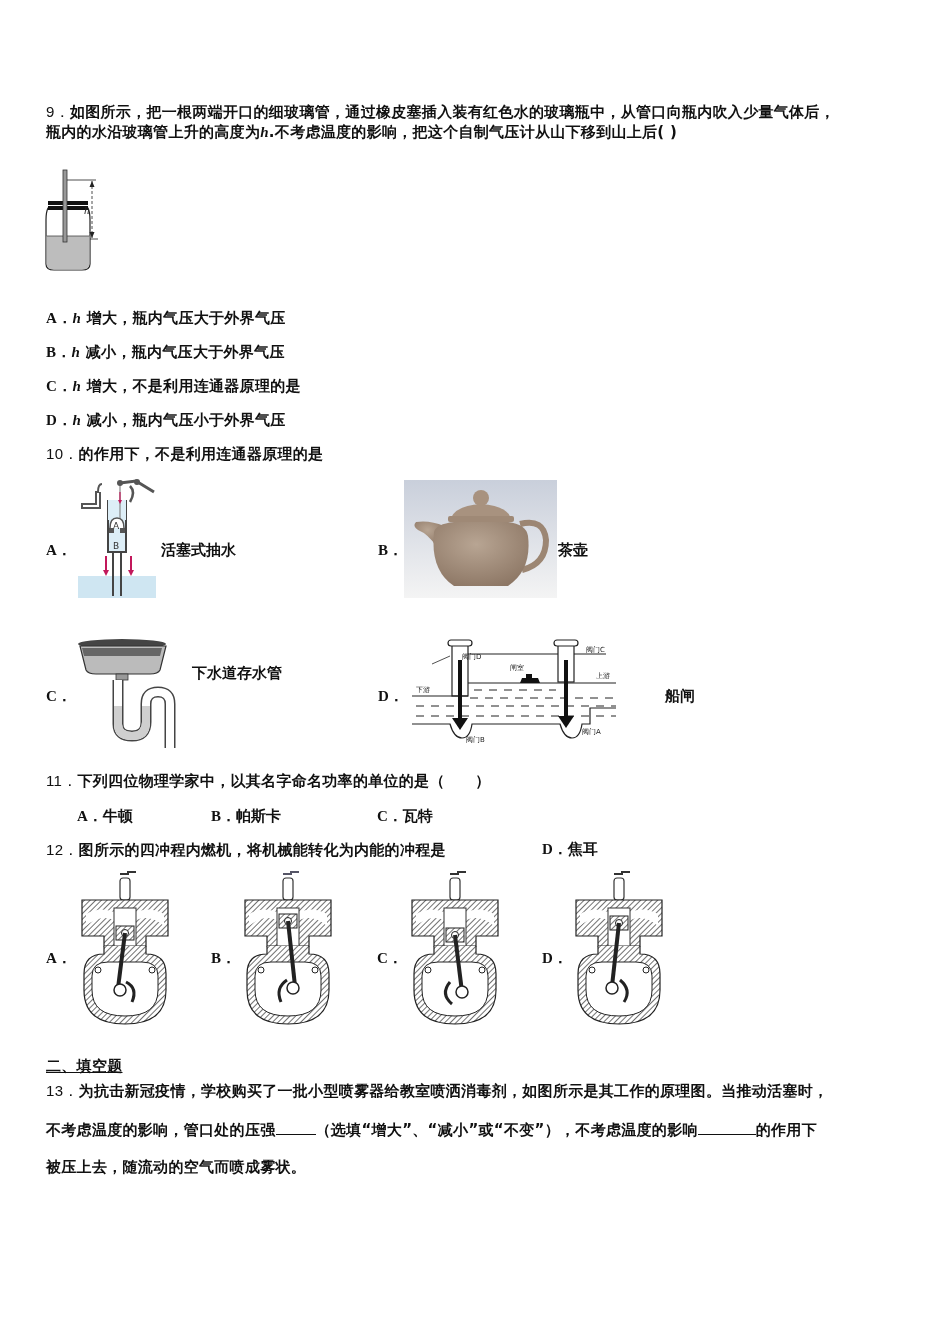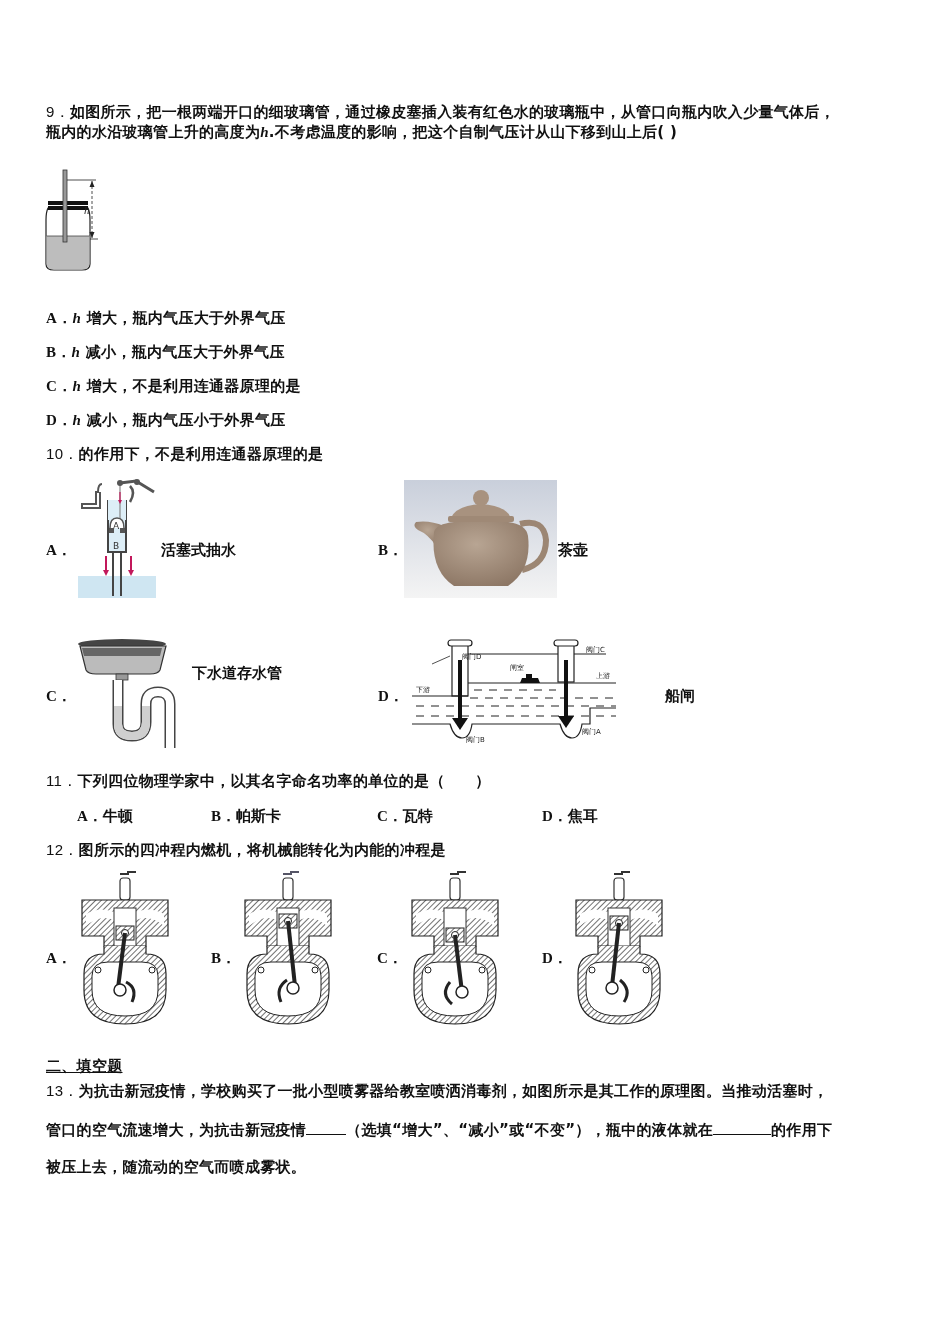--- a/index.html
+++ b/index.html
@@ -177,21 +177,21 @@
 </div>
 <div class="label" style="left:36px; top:807px;margin-left:41px;">
   <span class="opt-letter">A．</span><span>牛顿</span>
 </div>
 <div class="label" style="left:211px; top:807px;">
   <span class="opt-letter">B．</span><span>帕斯卡</span>
 </div>
 <div class="label" style="left:377px; top:807px;">
   <span class="opt-letter">C．</span><span>瓦特</span>
 </div>
-<div class="label" style="left:542px; top:807px;">
+<div class="label" style="left:542px; top:840px;">
   <span class="opt-letter">D．</span><span>焦耳</span>
 </div>
 
 <div class="line" style="top:841px;">
   <span class="qnum">12．</span><span>图所示的四冲程内燃机，将机械能转化为内能的冲程是</span>
 </div>
 
 <div class="label opt-letter" style="left:46px; top:949px;">A．</div>
 <div class="abs" style="left:80px; top:870px;">
   <svg width="92" height="158" viewBox="0 0 92 158">
@@ -281,15 +281,15 @@
     <circle cx="72" cy="100" r="3" fill="#fff" stroke="#222"></circle>
   </svg>
 </div>
 
 <div class="line" style="top:1057px;text-decoration:underline;">二、填空题</div>
 
 <div class="line" style="top:1082px;">
   <span class="qnum">13．</span><span>为抗击新冠疫情，学校购买了一批小型喷雾器给教室喷洒消毒剂，如图所示是其工作的原理图。当推动活塞时，</span>
 </div>
 <div class="line" style="top:1120px;">
-  <span>管口的空气流速增大，为抗击新冠疫情</span><span class="blank" style="width:40px;"></span><span>（选填“增大”、“减小”或“不变”），瓶中的液体就在</span><span class="blank" style="width:58px;"></span><span>的作用下</span>
+  <span>不考虑温度的影响，管口处的压强</span><span class="blank" style="width:40px;"></span><span>（选填“增大”、“减小”或“不变”），不考虑温度的影响</span><span class="blank" style="width:58px;"></span><span>的作用下</span>
 </div>
 <div class="line" style="top:1158px;">被压上去，随流动的空气而喷成雾状。</div>
 
 </body></html>

